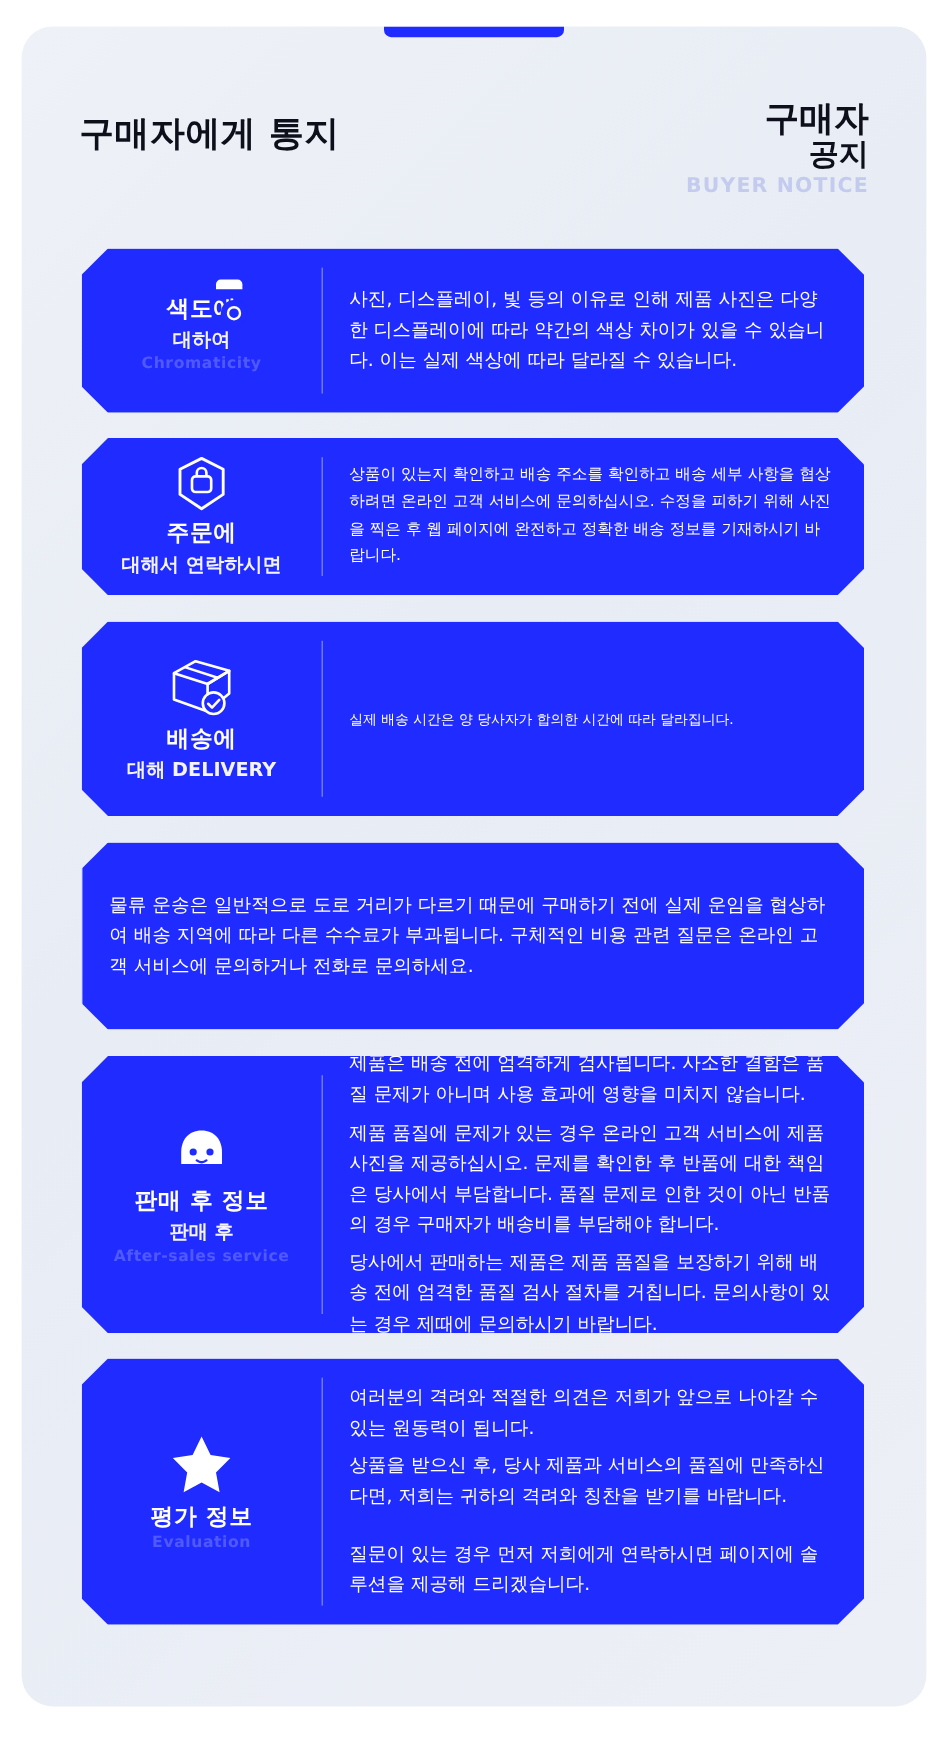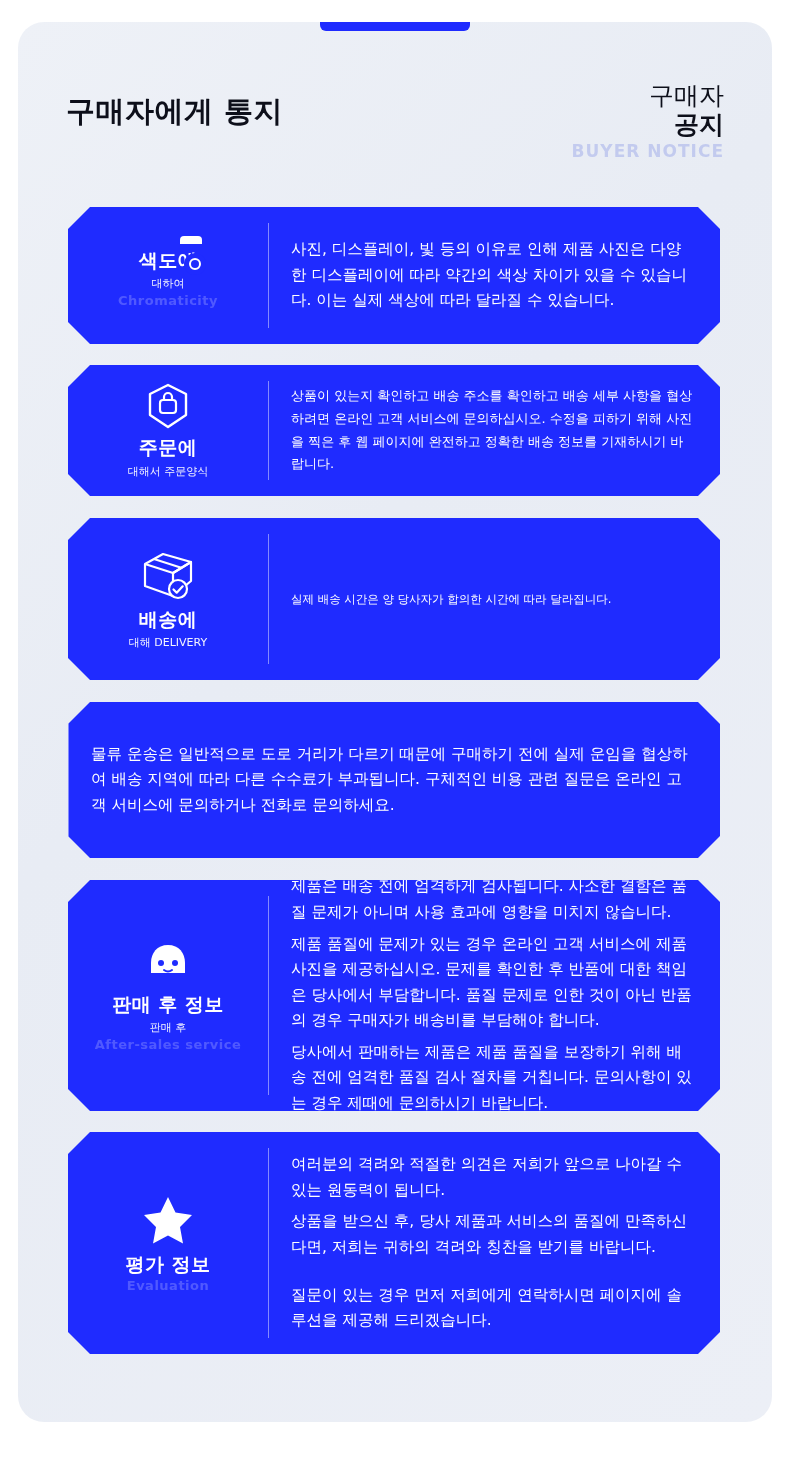--- a/index.html
+++ b/index.html
@@ -56,22 +56,22 @@
     letter-spacing: 0.5px;
   }
   .header-right {
     position: absolute;
     right: 48px;
     top: 0px;
     text-align: right;
     line-height: 1.15;
   }
   .header-right .l1 {
-    font-size: 25px;
-    font-weight: normal;
+    font-size: 29px;
+    font-weight: bold;
     color: #0d0f1a;
   }
   .header-right .l2 {
     font-size: 25px;
     font-weight: bold;
     color: #0d0f1a;
     margin-left: 28px;
   }
   .header-right .ghost {
     font-size: 17px;
@@ -114,22 +114,22 @@
     margin: 0 auto 6px auto;
     line-height: 0;
   }
   .sec-label {
     font-size: 19px;
     font-weight: bold;
     letter-spacing: 0.5px;
     line-height: 1.25;
   }
   .sec-sub {
-    font-size: 11px;
-    font-weight: normal;
+    font-size: 16px;
+    font-weight: bold;
     margin-top: 4px;
     color: #ffffff;
     opacity: 0.95;
   }
   .sec-ghost {
     font-size: 13px;
     font-weight: bold;
     margin-top: 2px;
     color: rgba(255,255,255,0.22);
     letter-spacing: 0.5px;
@@ -234,21 +234,21 @@
     <div class="section" style="top:343px; height:131px;">
       <div class="sec-left">
         <span class="sec-icon">
           <svg width="46" height="48" viewBox="0 0 46 48" fill="none" xmlns="http://www.w3.org/2000/svg">
             <path d="M23 3 L41 12 V33 L23 45 L5 33 V12 Z" stroke="#ffffff" stroke-width="2.4" fill="none" stroke-linejoin="round"></path>
             <rect x="15" y="18" width="16" height="13" rx="3" stroke="#ffffff" stroke-width="2.2" fill="none"></rect>
             <path d="M19 18 v-3 a4 4 0 0 1 8 0 v3" stroke="#ffffff" stroke-width="2.2" fill="none"></path>
           </svg>
         </span>
         <div class="sec-label">주문에</div>
-        <div class="sec-sub">대해서 주문양식</div>
+        <div class="sec-sub">대해서 연락하시면</div>
       </div>
       <div class="sec-divider"></div>
       <div class="sec-body t-md">
         <p>상품이 있는지 확인하고 배송 주소를 확인하고 배송 세부 사항을 협상하려면 온라인 고객 서비스에 문의하십시오. 수정을 피하기 위해 사진을 찍은 후 웹 페이지에 완전하고 정확한 배송 정보를 기재하시기 바랍니다.</p>
       </div>
     </div>
 
     <div class="section" style="top:496px; height:162px;">
       <div class="sec-left">
         <span class="sec-icon">

